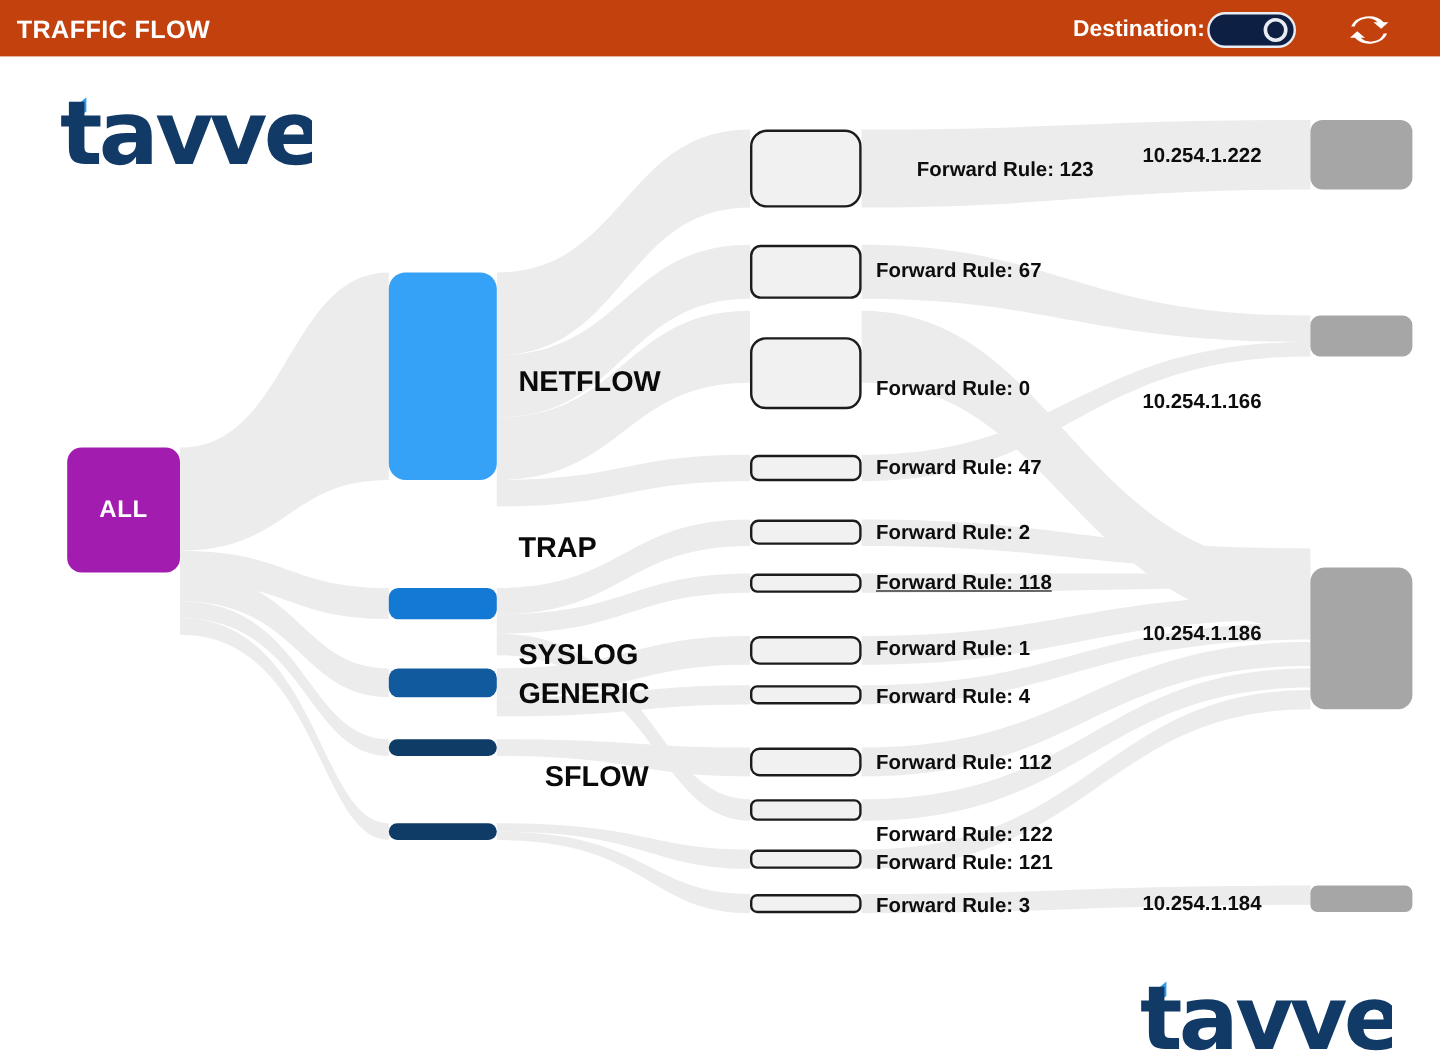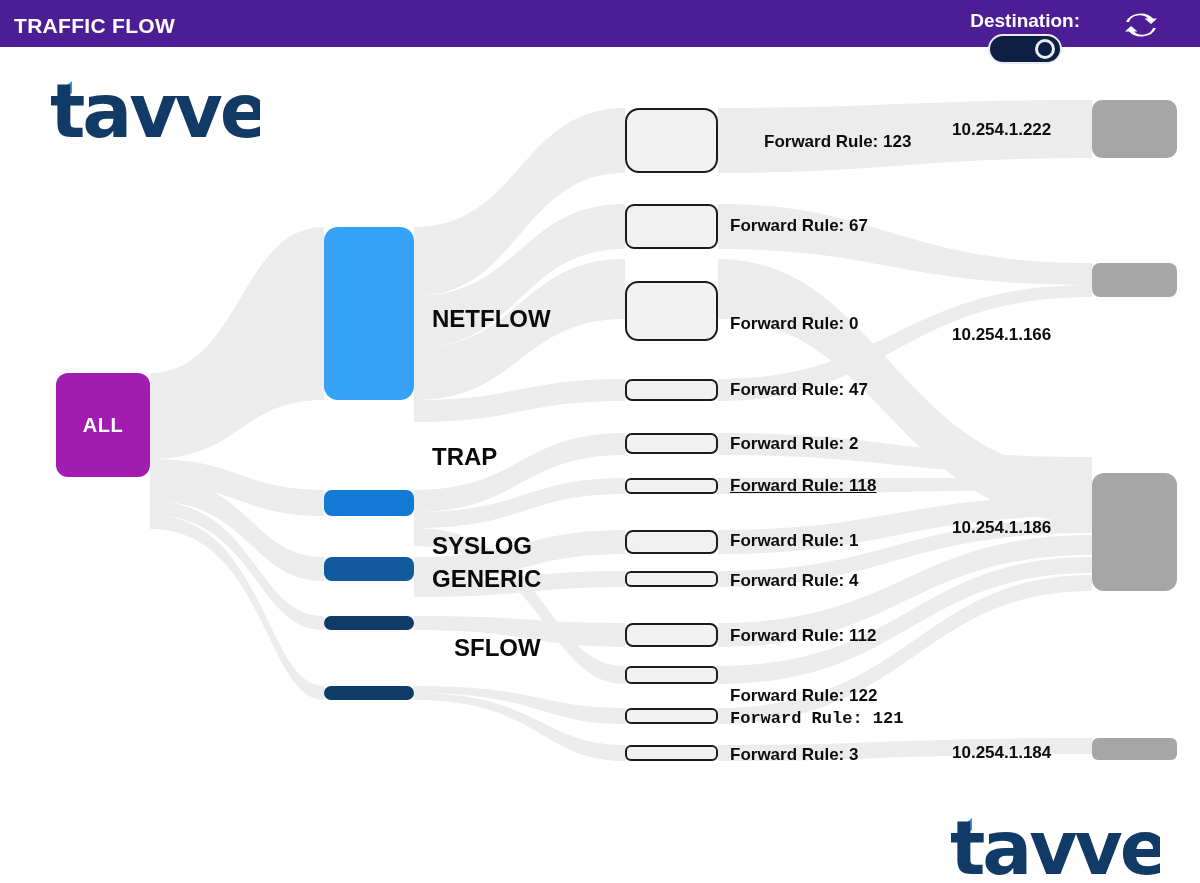--- a/index.html
+++ b/index.html
@@ -1,24 +1,24 @@
 <!DOCTYPE html>
 <html><head>
 <meta charset="utf-8">
 <style>
   html,body{margin:0;padding:0;background:#ffffff;}
   body{width:1200px;height:883px;overflow:hidden;font-family:"Liberation Sans",sans-serif;}
 
   
   #app{position:relative;width:1200px;height:883px;background:#ffffff;}
-  #titlebar{position:absolute;left:0;top:0;width:1200px;height:50px;background:#4c1d95;
+  #titlebar{position:absolute;left:0;top:0;width:1200px;height:50px;background:#c2410c;
             border-bottom:3px solid #ffffff;box-sizing:border-box;}
   #titlebar-title{position:absolute;left:14px;top:14px;color:#ffffff;font-size:21px;
                   font-weight:bold;letter-spacing:.3px;}
-  #dest-group{position:absolute;right:120px;top:10px;display:flex;align-items:center;gap:2px;flex-direction:column;}
+  #dest-group{position:absolute;right:120px;top:10px;display:flex;align-items:center;gap:2px;}
   #dest-label{color:#ffffff;font-size:19px;font-weight:bold;}
   #dest-toggle{width:74px;height:30px;border-radius:16px;border:2px solid #e9ecf2;
                background:#0e1f44;position:relative;box-sizing:border-box;}
   #dest-toggle .knob{position:absolute;right:5px;top:3px;width:20px;height:20px;border-radius:50%;
                      border:3px solid #e9ecf2;background:#0e1f44;box-sizing:border-box;}
   #refresh-btn{position:absolute;right:42px;top:10px;width:34px;height:30px;}
 
   
   #canvas{position:absolute;left:0;top:53px;width:1200px;height:830px;}
   #links{position:absolute;left:0;top:0;width:1200px;height:830px;}
@@ -165,21 +165,21 @@
     <div class="node rule-box" style="left:625px;top:518px;width:93px;height:16px;border-radius:6px;"></div>
     <div class="rule-lbl" style="left:730px;top:518px;">Forward Rule: 4</div>
 
     <div class="node rule-box" style="left:625px;top:570px;width:93px;height:24px;border-radius:8px;"></div>
     <div class="rule-lbl" style="left:730px;top:573px;">Forward Rule: 112</div>
 
     <div class="node rule-box" style="left:625px;top:613px;width:93px;height:18px;border-radius:6px;"></div>
     <div class="rule-lbl" style="left:730px;top:633px;text-align:right;">Forward Rule: 122</div>
 
     <div class="node rule-box" style="left:625px;top:655px;width:93px;height:16px;border-radius:6px;"></div>
-    <div class="rule-lbl" style="left:730px;top:656px;font-family:Liberation Mono, monospace;">Forward Rule: 121</div>
+    <div class="rule-lbl" style="left:730px;top:656px;">Forward Rule: 121</div>
 
     <div class="node rule-box" style="left:625px;top:692px;width:93px;height:16px;border-radius:6px;"></div>
     <div class="rule-lbl" style="left:730px;top:692px;">Forward Rule: 3</div>
 
     <div class="node dest-node" style="left:1092px;top:47px;width:85px;height:58px;border-radius:10px;"></div>
     <div class="dest-lbl" style="left:952px;top:67px;">10.254.1.222</div>
 
     <div class="node dest-node" style="left:1092px;top:210px;width:85px;height:34px;border-radius:8px;"></div>
     <div class="dest-lbl" style="left:952px;top:272px;">10.254.1.166</div>
 

